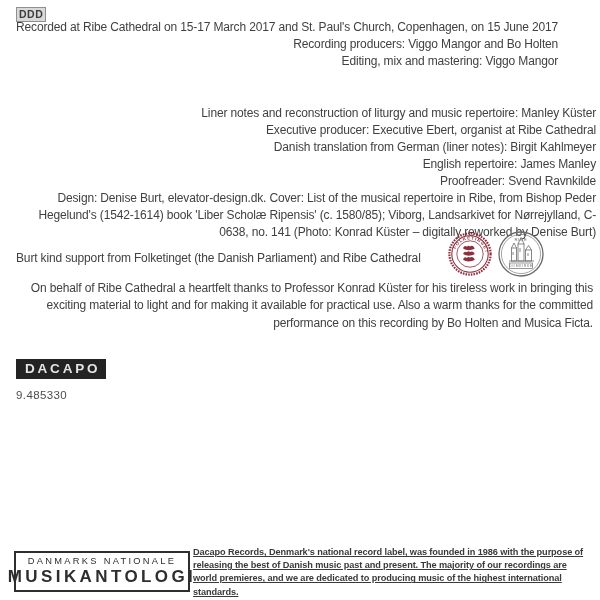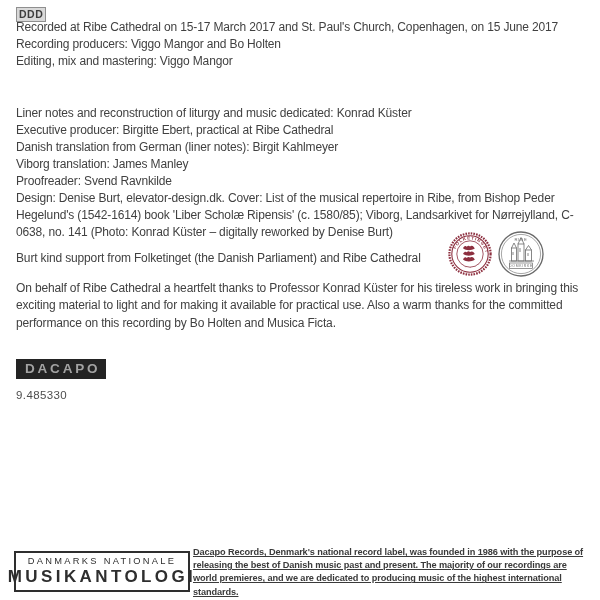--- a/index.html
+++ b/index.html
@@ -2,21 +2,21 @@
 <html><head>
 <meta charset="utf-8">
 <style>
   html,body{margin:0;padding:0;}
   body{
     width:600px;height:600px;background:#ffffff;position:relative;
     font-family:"Liberation Sans","DejaVu Sans",sans-serif;
     color:#414141;overflow:hidden;
   }
   .page{position:absolute;inset:0;}
-  .abs{position:absolute;left:16px;}
+  .abs{position:absolute;left:16px;text-align:right;}
   .t12{font-size:12px;letter-spacing:-0.15px;}
   .nowrap{white-space:nowrap;}
 
   .ddd{
     position:absolute;left:16px;top:7px;
     font-size:10.5px;font-weight:bold;color:#3c3c3c;
     background:#d9d9d9;border:1px solid #8f8f8f;
     padding:0 2px;line-height:13px;letter-spacing:0.5px;
     display:inline-block;
   }
@@ -27,21 +27,21 @@
   .credits .cp{margin:0;}
   .support{top:250px;line-height:17px;}
   .thanks{top:280px;width:577px;line-height:17.3px;margin:0;}
 
   .seal{position:absolute;}
   .seal-folketinget{left:448px;top:232px;width:44px;height:44px;}
   .seal-ribe{left:497px;top:230px;width:48px;height:48px;}
 
   .dacapo-logo{
     position:absolute;left:16px;top:359px;
-    background:#232323;color:#a3a3a3;
+    background:#232323;color:#e5e5e5;
     font-size:13.5px;font-weight:bold;letter-spacing:2.8px;
     padding:3px 6px 3px 9px;line-height:14px;
   }
   .catalog{top:389px;font-size:11.5px;color:#4d4d4d;letter-spacing:0.4px;}
 
   .anthology-box{
     position:absolute;left:14px;top:551px;width:172px;height:37px;
     border:2px solid #2e2e2e;color:#2e2e2e;
     display:flex;flex-direction:column;align-items:center;justify-content:center;
   }
@@ -62,24 +62,24 @@
   <span class="ddd">DDD</span>
 
   <div class="abs t12 recording">
     <div class="nowrap">Recorded at Ribe Cathedral on 15-17 March 2017 and St. Paul's Church, Copenhagen, on 15 June 2017</div>
     <div class="nowrap">Recording producers: Viggo Mangor and Bo Holten</div>
     <div class="nowrap">Editing, mix and mastering: Viggo Mangor</div>
   </div>
 
 
   <div class="abs t12 credits">
-    <div class="nowrap">Liner notes and reconstruction of liturgy and music dedicated: Konrad Küster</div>
-    <div class="nowrap">Executive producer: Birgitte Ebert, practical at Ribe Cathedral</div>
+    <div class="nowrap">Liner notes and reconstruction of liturgy and music repertoire: Manley Küster</div>
+    <div class="nowrap">Executive producer: Executive Ebert, organist at Ribe Cathedral</div>
     <div class="nowrap">Danish translation from German (liner notes): Birgit Kahlmeyer</div>
-    <div class="nowrap">Viborg translation: James Manley</div>
+    <div class="nowrap">English repertoire: James Manley</div>
     <div class="nowrap">Proofreader: Svend Ravnkilde</div>
     <p class="cp">Design: Denise Burt, elevator-design.dk. Cover: List of the musical repertoire in Ribe, from Bishop Peder Hegelund's (1542-1614) book 'Liber Scholæ Ripensis' (c. 1580/85); Viborg, Landsarkivet for Nørrejylland, C-0638, no. 141 (Photo: Konrad Küster – digitally reworked by Denise Burt)</p>
   </div>
 
   <div class="abs t12 support nowrap">Burt kind support from Folketinget (the Danish Parliament) and Ribe Cathedral</div>
 
   <div class="seal seal-folketinget">
     <svg width="44" height="44" viewBox="0 0 44 44">
       <circle cx="22" cy="22" r="20.6" fill="none" stroke="#8d2f3f" stroke-width="2.2" stroke-dasharray="1.6 1.1"></circle>
       <circle cx="22" cy="22" r="18.2" fill="none" stroke="#8d2f3f" stroke-width="1.1"></circle>

